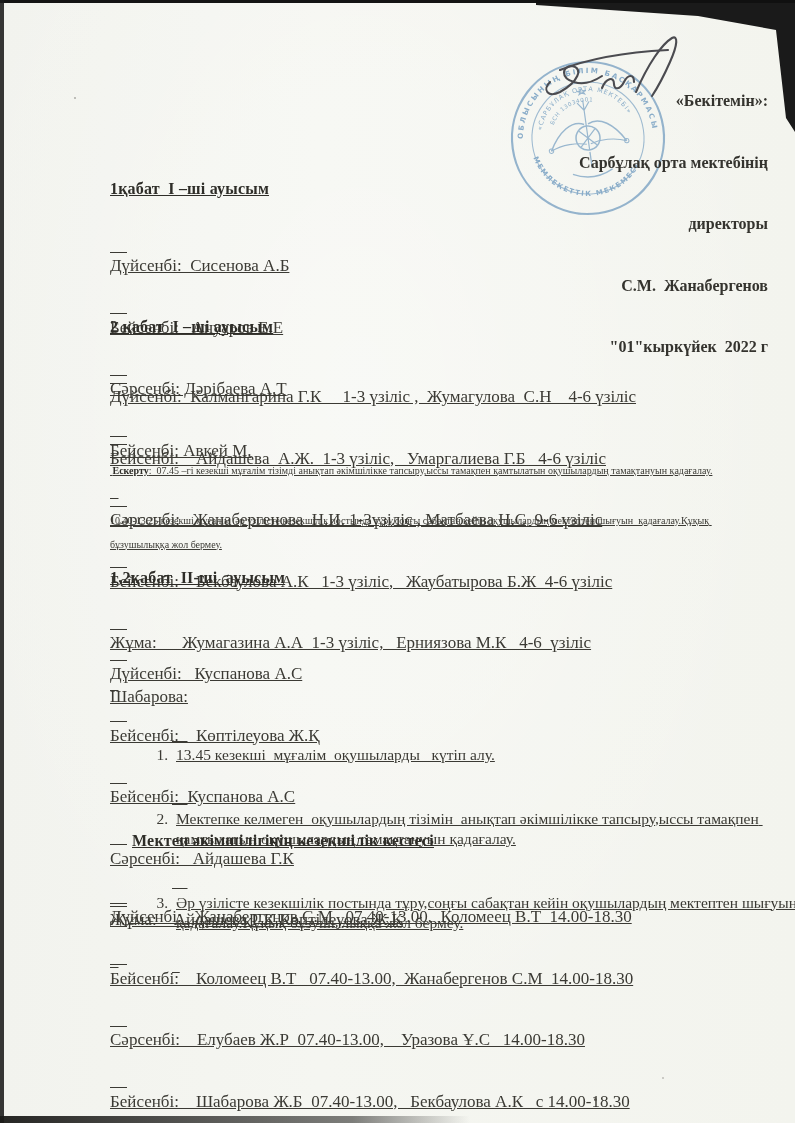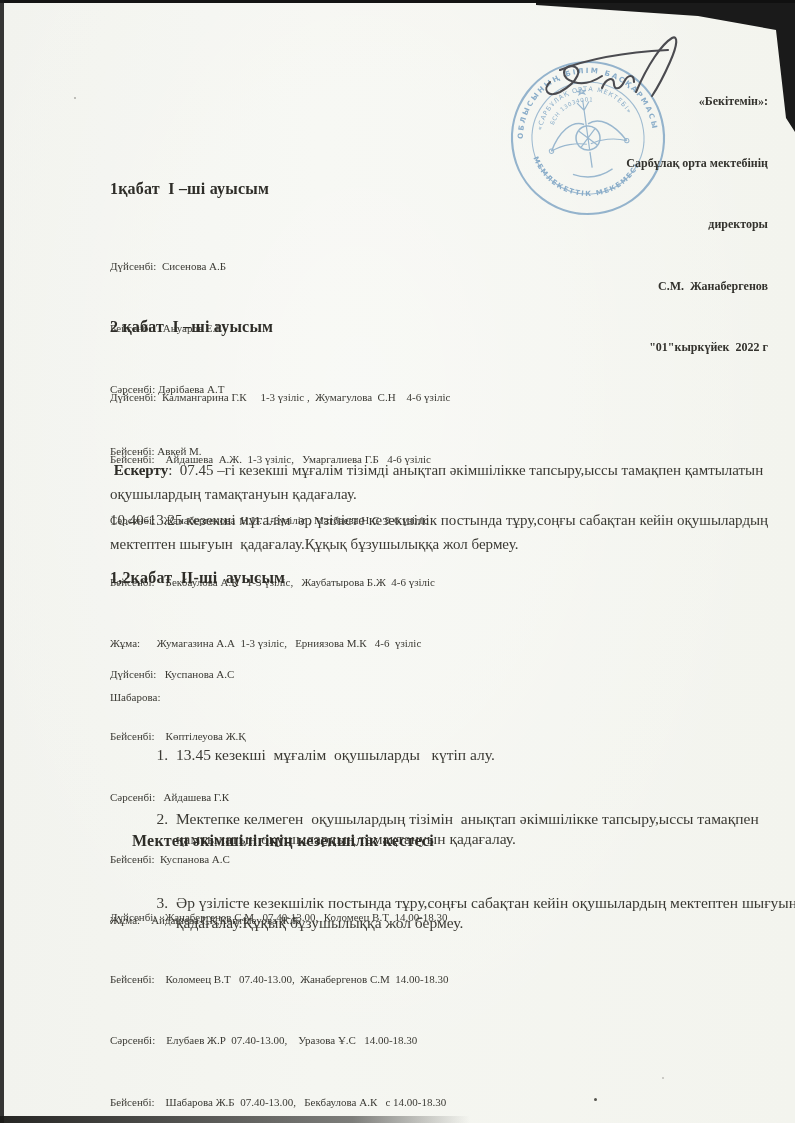--- a/index.html
+++ b/index.html
@@ -11,34 +11,34 @@
       linear-gradient(90deg, #f2f3ee 0%, #f5f6f1 40%, #f3f4ee 100%);
     overflow:hidden;
     font-family:"Liberation Serif", serif;
     color:#3b3a34;
   }
   
   .edges{position:absolute;inset:0;pointer-events:none;z-index:5;}
   
   .approval{
     position:absolute;top:50px;right:27px;width:330px;
-    text-align:right;font-weight:bold;font-size:12px;line-height:20.5px;
+    text-align:right;font-weight:bold;font-size:16px;line-height:20.5px;
     color:#34332e;z-index:3;white-space:pre-wrap;
   }
   
   .stamp{position:absolute;left:498px;top:44px;z-index:1;filter:blur(.45px);opacity:.95;}
   .stamp text{font-family:"DejaVu Sans", sans-serif;fill:#84a9c7;}
   
   .signature{position:absolute;left:540px;top:30px;z-index:4;}
   
-  .blk{position:absolute;left:110px;width:660px;white-space:pre-wrap;}
+  .blk{position:absolute;left:110px;width:660px;white-space:pre-wrap;text-decoration:underline;}
   .sec-title{font-weight:bold;font-size:16px;color:#2e2d28;letter-spacing:.2px;}
-  .rows{font-size:11px;line-height:20.5px;}
+  .rows{font-size:17px;line-height:20.5px;}
   .row{white-space:pre-wrap;}
-  .note{font-size:15px;line-height:23.5px;}
+  .note{font-size:10px;line-height:23.5px;}
   .b{font-weight:bold;color:#2e2d28;}
   ol.items{margin:0;padding-left:62px;font-size:15.5px;line-height:20.5px;}
   ol.items li{padding-left:4px;margin-bottom:2px;}
   .speck{position:absolute;border-radius:50%;background:#55544e;z-index:2;}
 </style>
 </head>
 <body>
 
 <div class="page">
 
@@ -116,22 +116,22 @@
     <div class="row">Жұма:      Жумагазина А.А  1-3 үзіліс,   Ерниязова М.К   4-6  үзіліс</div>
   </div>
 
   <div class="blk note" style="top:459px"><span class="b"> Ескерту</span><span>:  07.45 –гі кезекші мұғалім тізімді анықтап әкімшілікке тапсыру,ыссы тамақпен қамтылатын оқушылардың тамақтануын қадағалау.</span></div>
   <div class="blk note" style="top:509px">10.40-13.25 кезекші мұғалім  әр үзілісте кезекшілік постында тұру,соңғы сабақтан кейін оқушылардың мектептен шығуын  қадағалау.Құқық бұзушылыққа жол бермеу.</div>
 
   <div class="blk sec-title" style="top:569px">1,2қабат  II-ші  ауысым</div>
   <div class="blk rows" style="top:623px">
     <div class="row">Дүйсенбі:   Куспанова А.С</div>
     <div class="row">Бейсенбі:    Көптілеуова Ж.Қ</div>
+    <div class="row">Бейсенбі:  Куспанова А.С</div>
     <div class="row">Сәрсенбі:   Айдашева Г.К</div>
-    <div class="row">Бейсенбі:  Куспанова А.С</div>
     <div class="row">Жұма:    Айдашева Г.К,Көптілеуова Ж.К</div>
   </div>
   <div class="blk rows" style="top:687px">Шабарова:</div>
   <ol class="items blk" style="top:704px">
     <li>13.45 кезекші  мұғалім  оқушыларды   күтіп алу.</li>
     <li>Мектепке келмеген  оқушылардың тізімін  анықтап әкімшілікке тапсыру,ыссы тамақпен қамтылатын оқушылардың тамақтануын қадағалау.</li>
     <li>Әр үзілісте кезекшілік постында тұру,соңғы сабақтан кейін оқушылардың мектептен шығуын қадағалау.Құқық бұзушылыққа жол бермеу.</li>
   </ol>
 
   <div class="blk sec-title" style="top:832px;left:132px">Мектеп әкімшілігінің кезекшілік кестесі</div>

